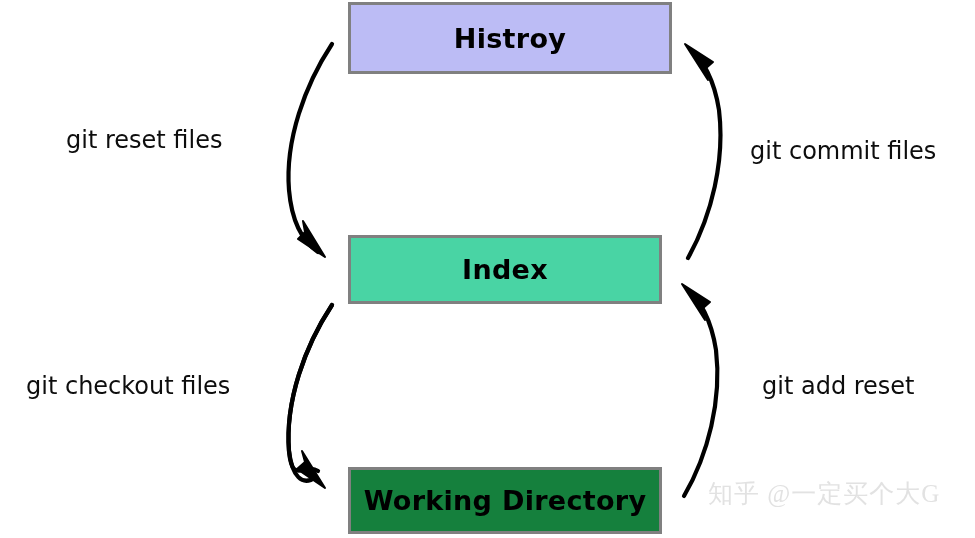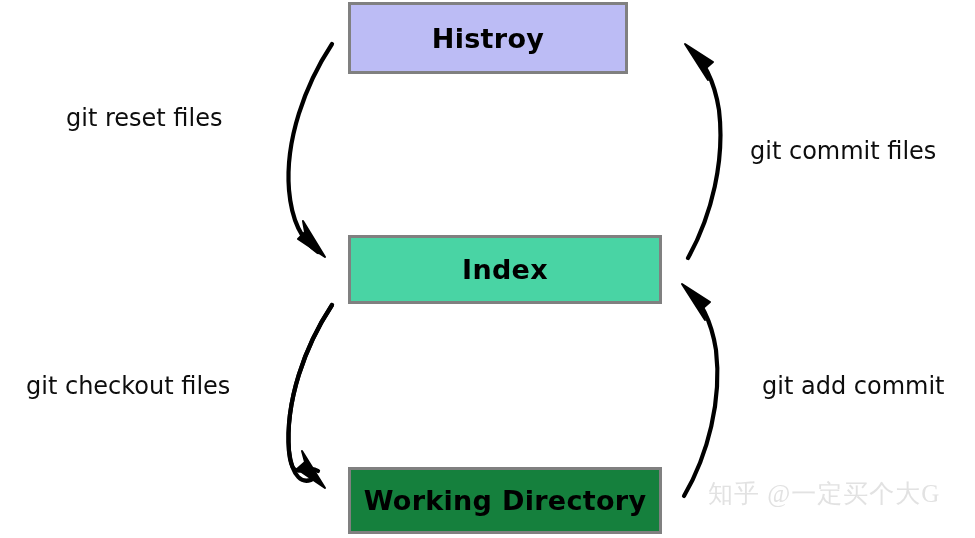--- a/index.html
+++ b/index.html
@@ -26,21 +26,21 @@
     display: flex;
     align-items: center;
     justify-content: center;
     color: #000000;
     font-weight: bold;
     letter-spacing: 0.3px;
   }
   #node-history {
     left: 348px;
     top: 2px;
-    width: 280px;
+    width: 324px;
     height: 72px;
     background: #bcbcf5;
     font-size: 27px;
   }
   #node-index {
     left: 348px;
     top: 235px;
     width: 314px;
     height: 69px;
     background: #49d4a4;
@@ -56,21 +56,21 @@
   }
 
   
   .edge-label {
     position: absolute;
     color: #0d0d0d;
     font-size: 24px;
     font-weight: 500;
     white-space: nowrap;
   }
-  #label-reset     { left: 66px;  top: 104px; text-align: right; }
+  #label-reset     { left: 66px;  top: 126px; text-align: right; }
   #label-checkout  { left: 26px;  top: 372px; }
   #label-commit    { left: 750px; top: 137px; }
   #label-add       { left: 762px; top: 372px; }
 
   
   #arrows {
     position: absolute;
     left: 0;
     top: 0;
     width: 975px;
@@ -124,17 +124,17 @@
   <div class="node" id="node-index">Index</div>
 
   <div class="node" id="node-working">Working Directory</div>
 
   <div class="edge-label" id="label-reset">git reset files</div>
 
   <div class="edge-label" id="label-commit">git commit files</div>
 
   <div class="edge-label" id="label-checkout">git checkout files</div>
 
-  <div class="edge-label" id="label-add">git add commit</div>
+  <div class="edge-label" id="label-add">git add reset</div>
 
   <div id="watermark">知乎 @一定买个大G</div>
 
 </div>
 
 </body></html>

